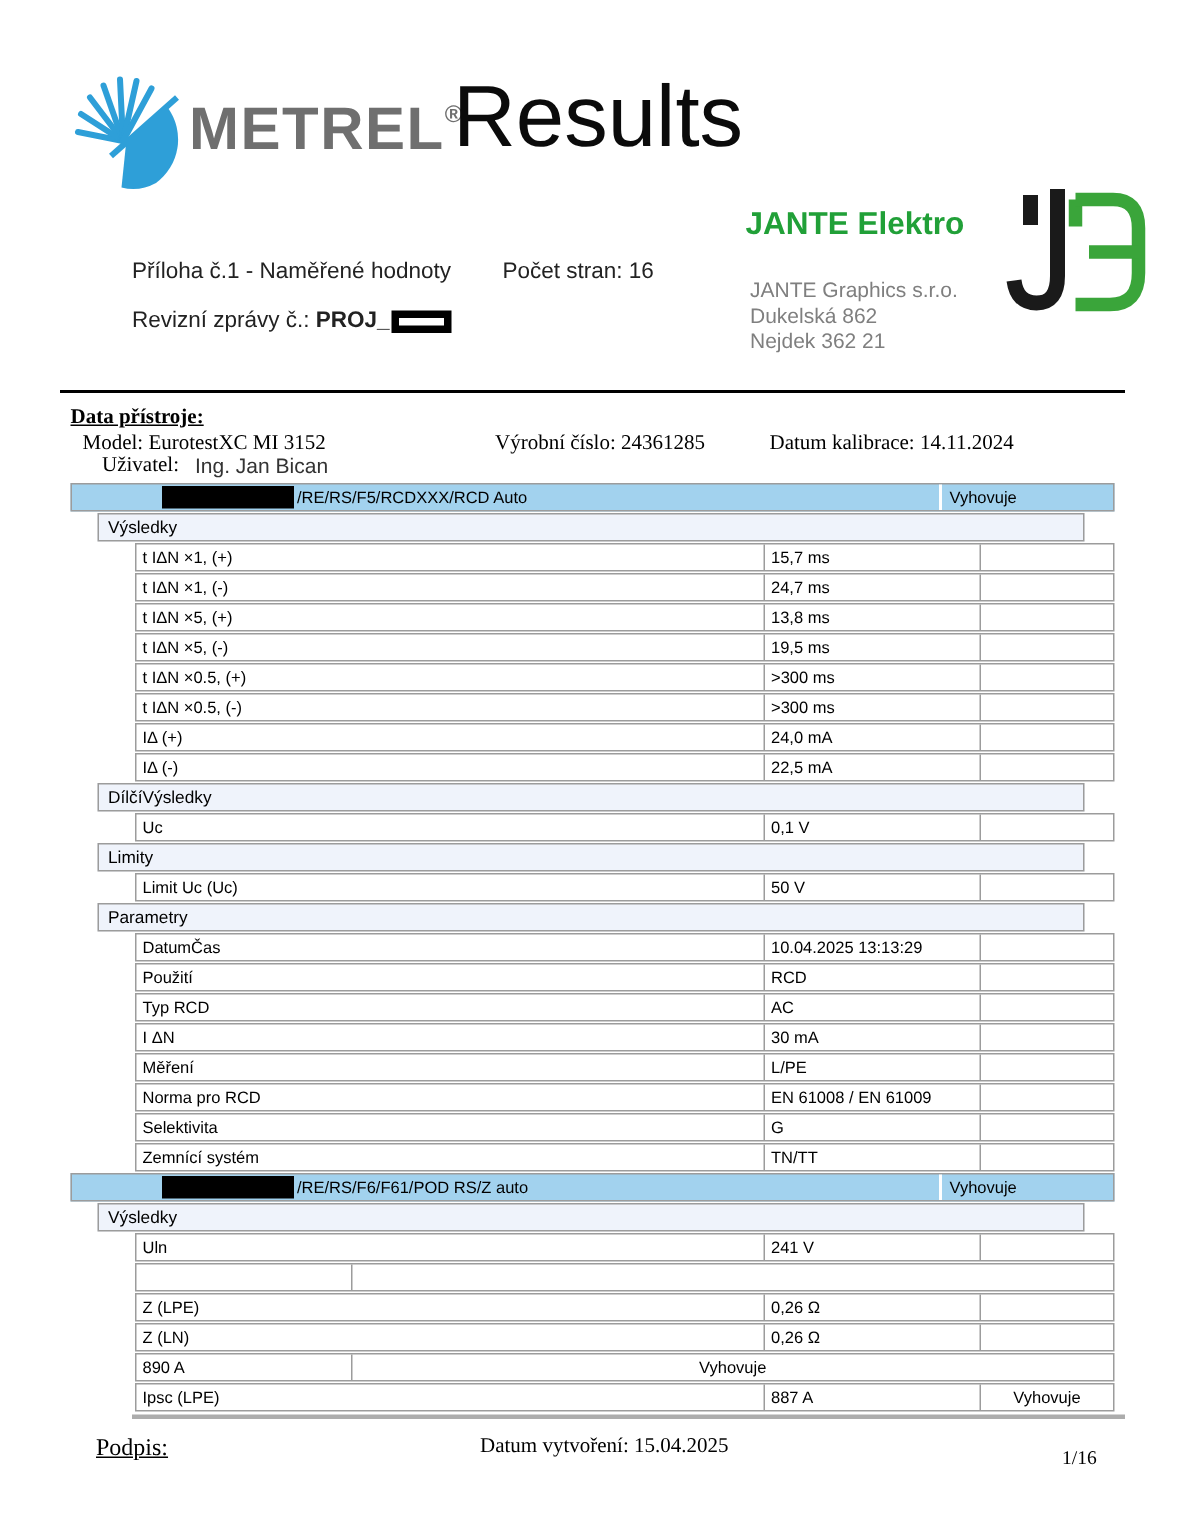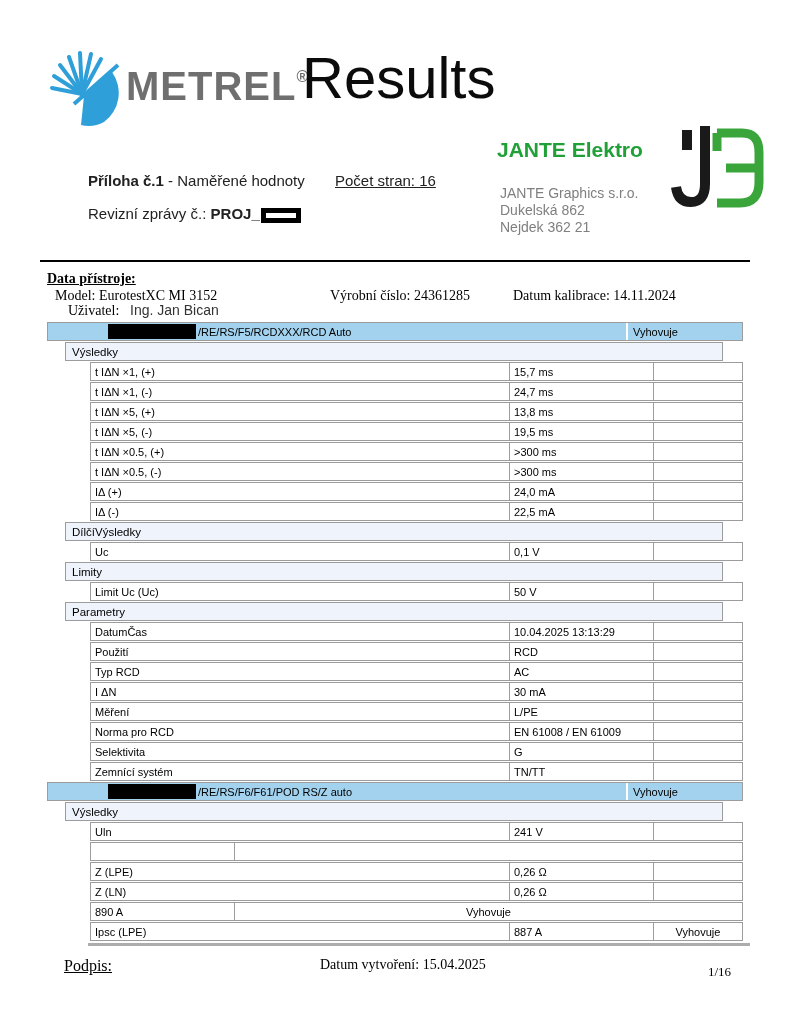--- a/index.html
+++ b/index.html
@@ -18,22 +18,22 @@
   }
   #metrel-text sup { font-size:16px; font-weight:bold; vertical-align:18px; }
   #results-title {
     left:302px; top:44px; font-size:58px; font-weight:400; color:#0b0b0b;
     font-family:"Liberation Sans", sans-serif;
   }
 
   
   .meta-line { font-size:15px; color:#222; }
   #meta-attachment { left:88px; top:172px; }
-  #meta-attachment b { font-weight:bold; }
-  #meta-pages { left:335px; top:172px;text-decoration:underline; }
+  #meta-attachment b { font-weight:normal; }
+  #meta-pages { left:335px; top:172px; }
   #meta-revision { left:88px; top:205px; }
   #meta-revision b { font-weight:bold; }
   #revision-redaction {
     display:inline-block; width:40px; height:15px; background:#fff;
     border:5px solid #000; vertical-align:-4px; margin-left:1px;
   }
 
   
   #company-name { left:497px; top:138px; font-size:21px; font-weight:bold; color:#21a038; }
   #company-address { left:500px; top:185px; font-size:14px; color:#7f7f7f; line-height:17px; }

